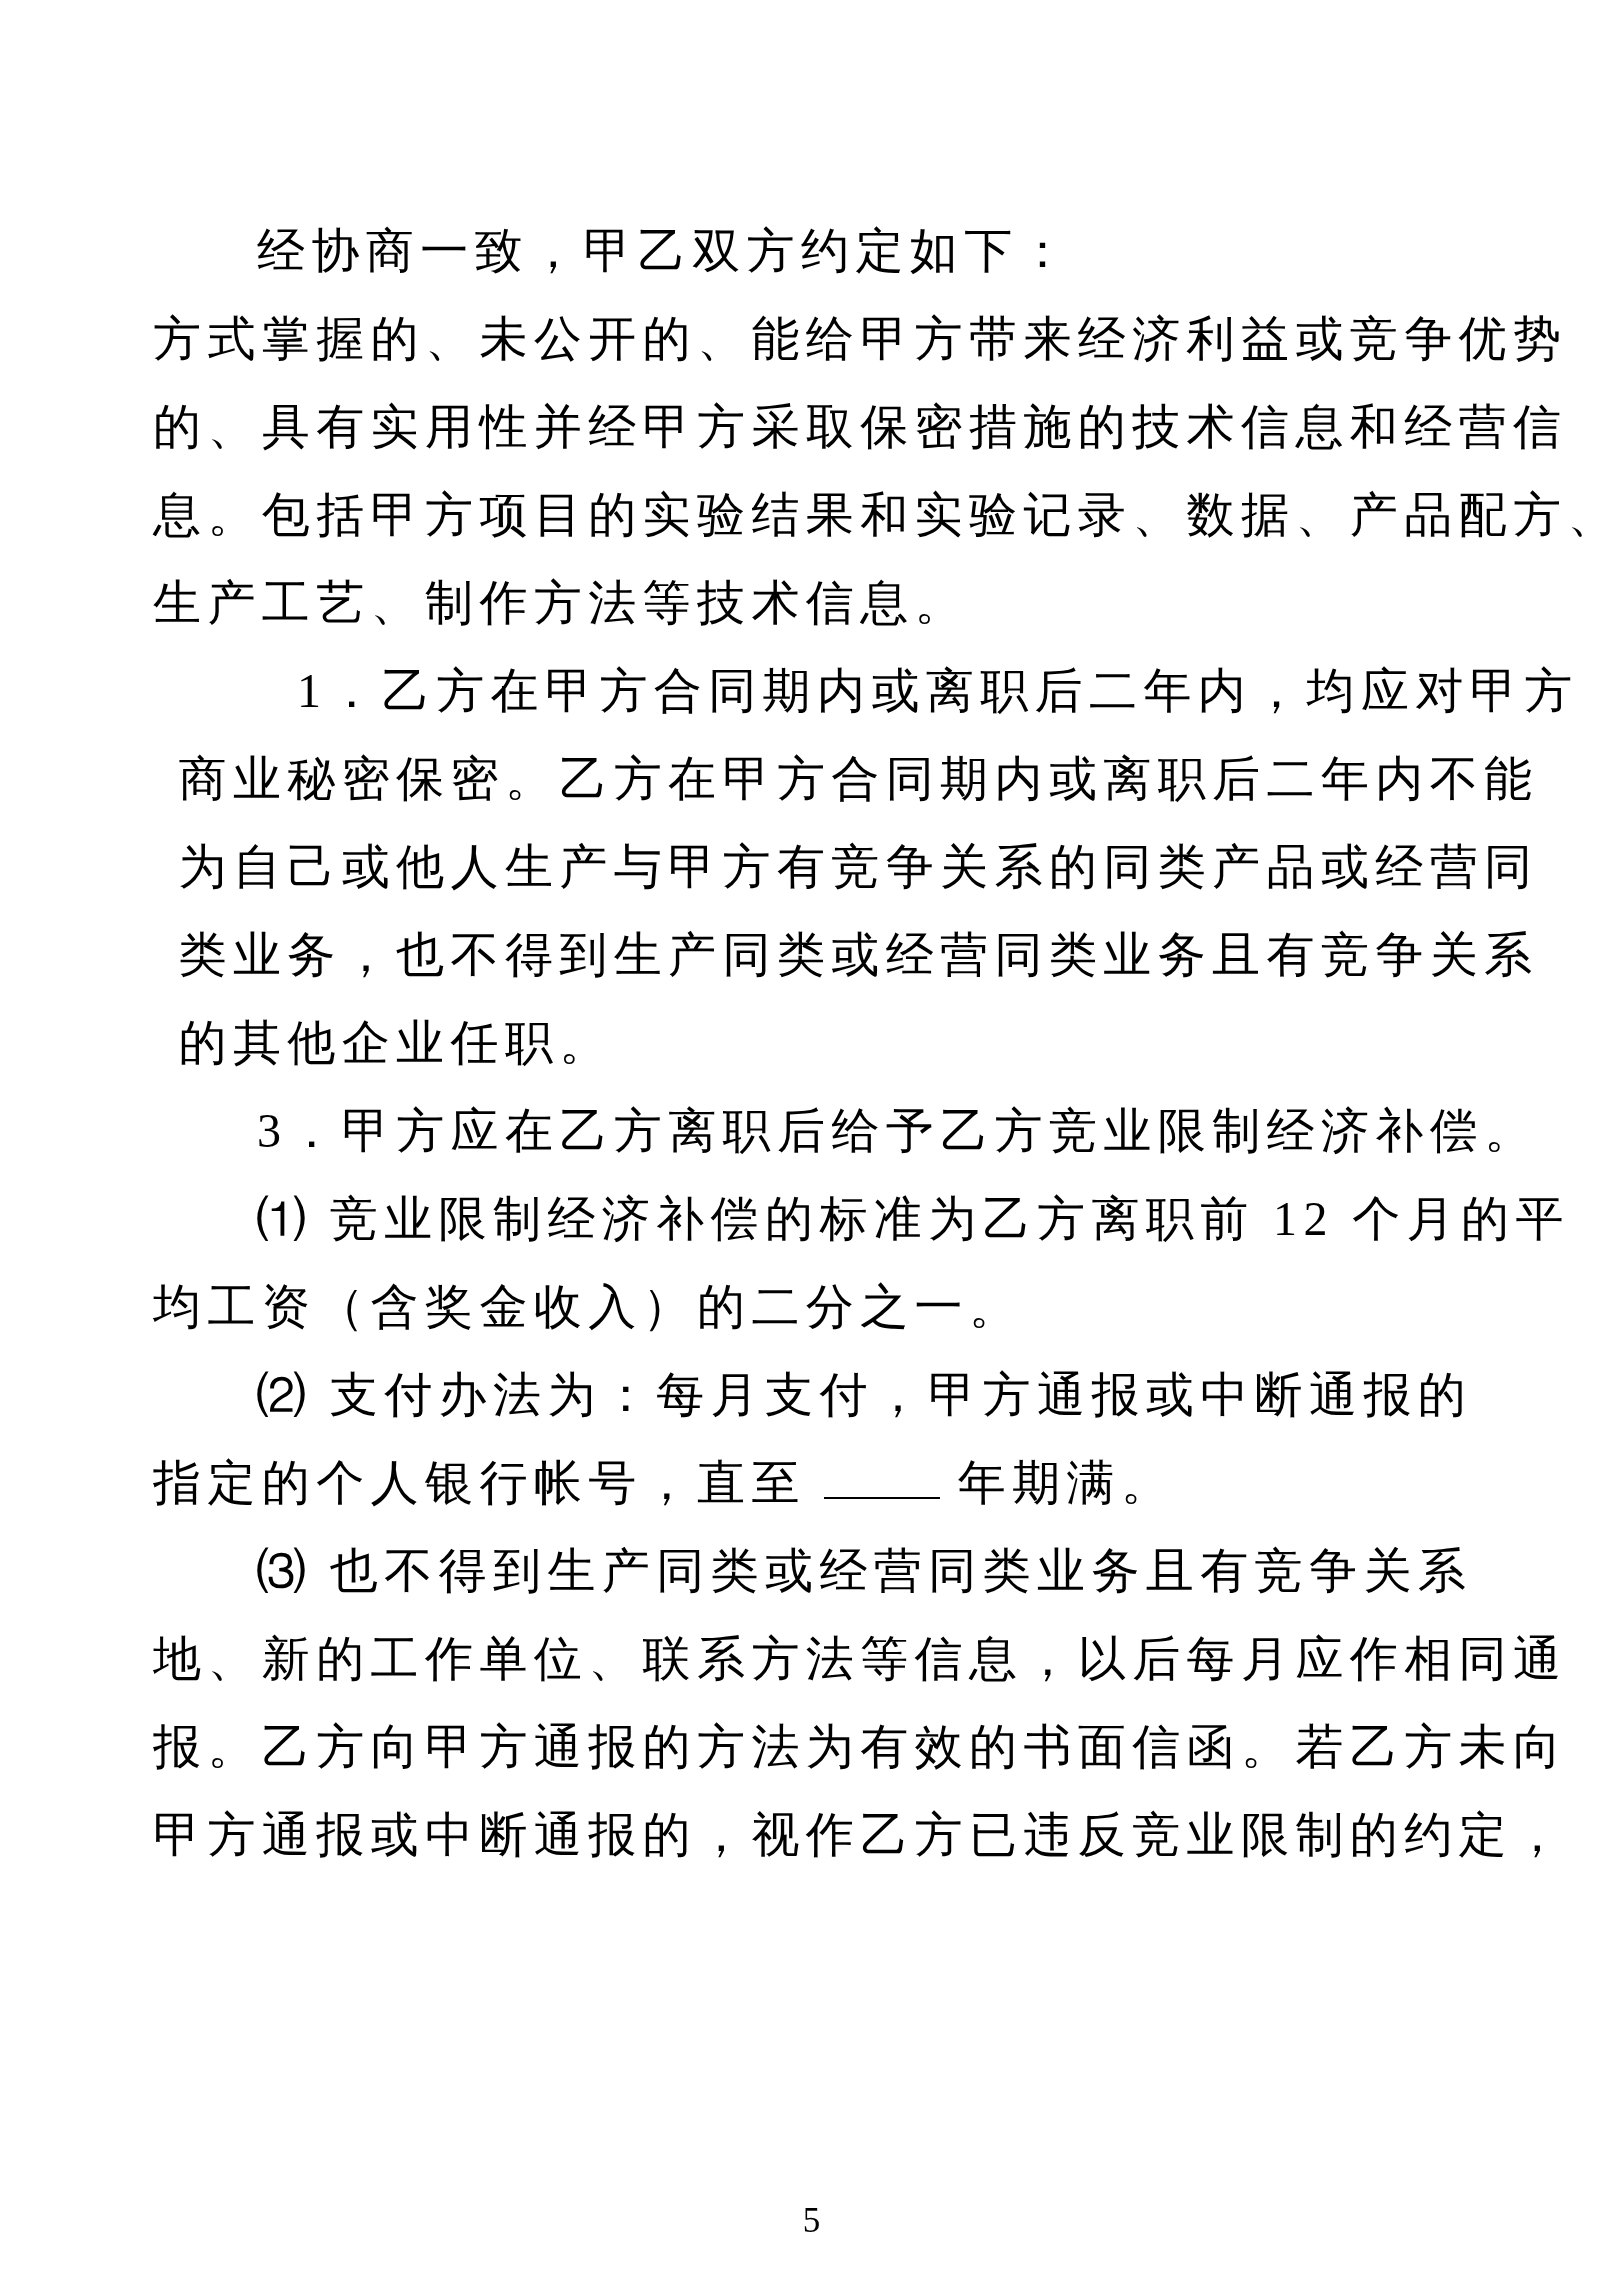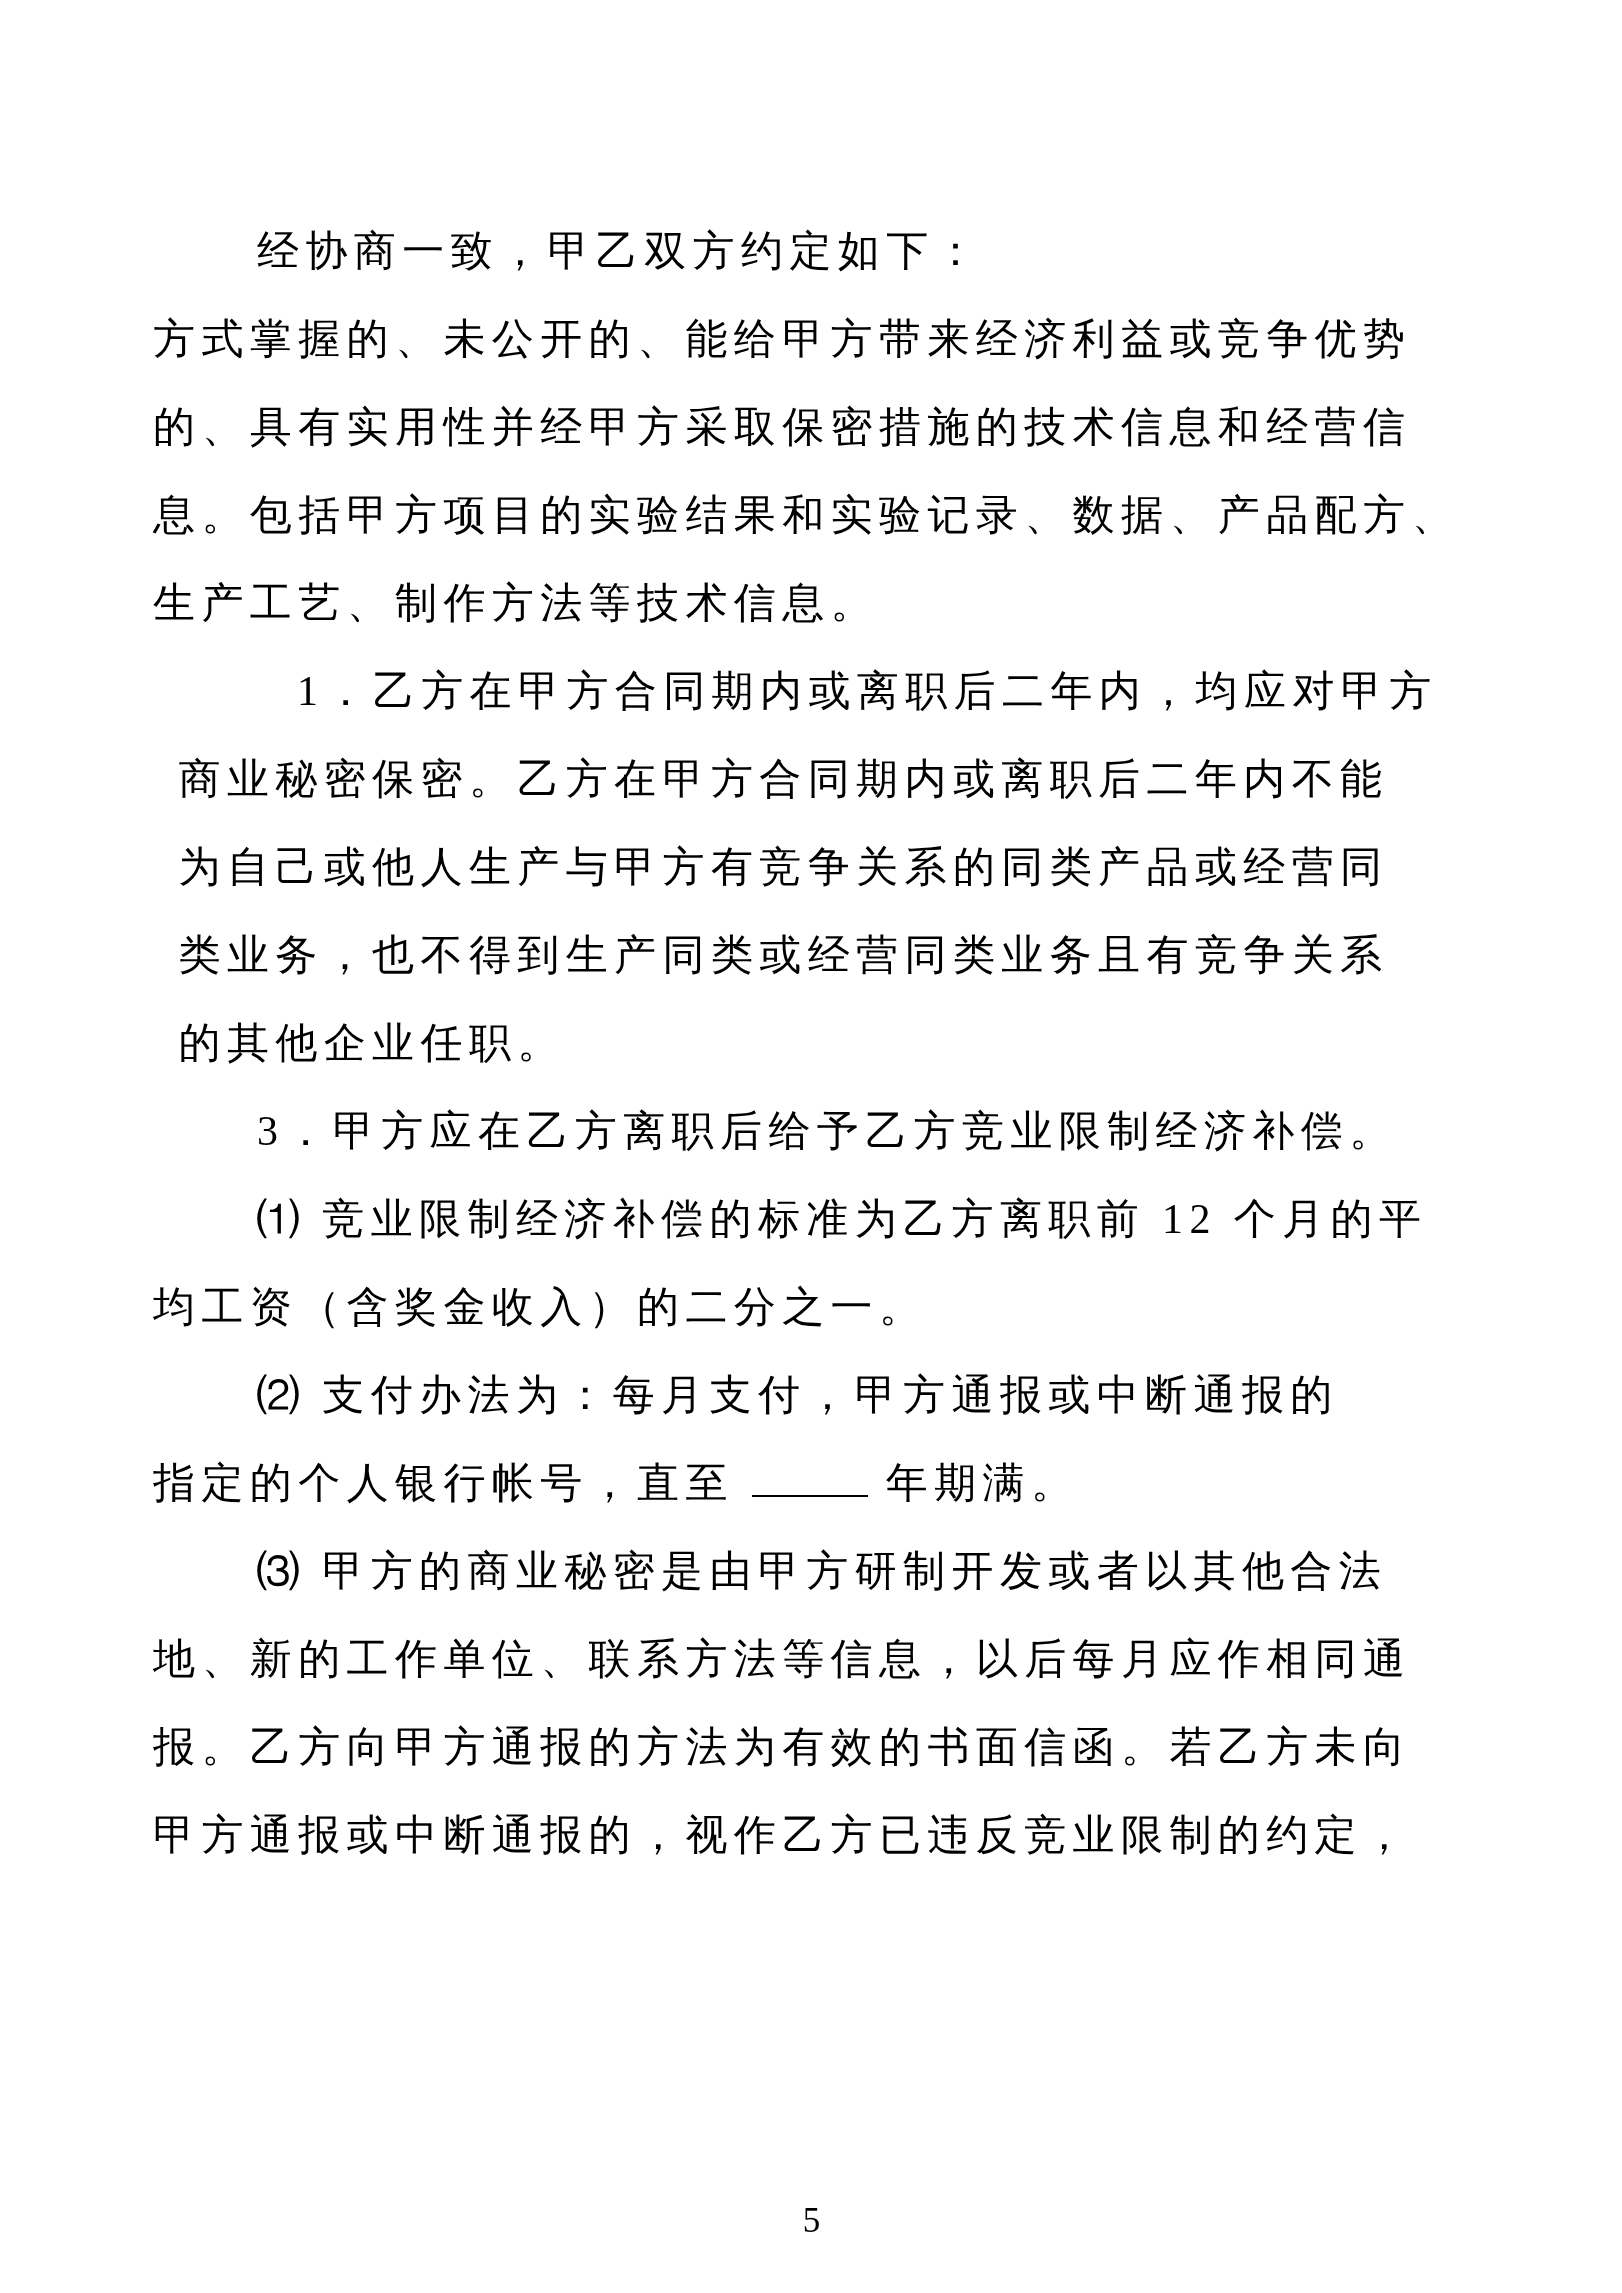--- a/index.html
+++ b/index.html
@@ -20,21 +20,21 @@
     inset: 0;
     background: #ffffff;
   }
   .content {
     position: absolute;
     top: 207px;
     left: 153px;
     width: 1436px;
   }
   .line {
-    font-size: 42px;
+    font-size: 48px;
     letter-spacing: 6.4px;
     line-height: 88px;
     height: 88px;
     white-space: nowrap;
   }
   
   .ind-2  { padding-left: 104px; }   
   .ind-25 { padding-left: 144px; }   
   .ind-s  { padding-left: 25.5px; }    
   .blank {
@@ -77,21 +77,21 @@
     <div class="line ind-2">3．甲方应在乙方离职后给予乙方竞业限制经济补偿。</div>
 
     <div class="line ind-2">⑴ 竞业限制经济补偿的标准为乙方离职前 12 个月的平</div>
     <div class="line">均工资（含奖金收入）的二分之一。</div>
 
     <div class="line ind-2">⑵ 支付办法为：每月支付，甲方通报或中断通报的</div>
     <div class="line">
       <span>指定的个人银行帐号，直至</span><span class="blank"></span><span>年期满。</span>
     </div>
 
-    <div class="line ind-2">⑶ 甲方的商业秘密是由甲方研制开发或者以其他合法</div>
+    <div class="line ind-2">⑶ 也不得到生产同类或经营同类业务且有竞争关系</div>
     <div class="line">地、新的工作单位、联系方法等信息，以后每月应作相同通</div>
     <div class="line">报。乙方向甲方通报的方法为有效的书面信函。若乙方未向</div>
     <div class="line">甲方通报或中断通报的，视作乙方已违反竞业限制的约定，</div>
 
   </div>
 
   <div class="page-number">5</div>
 </div>
 
 

